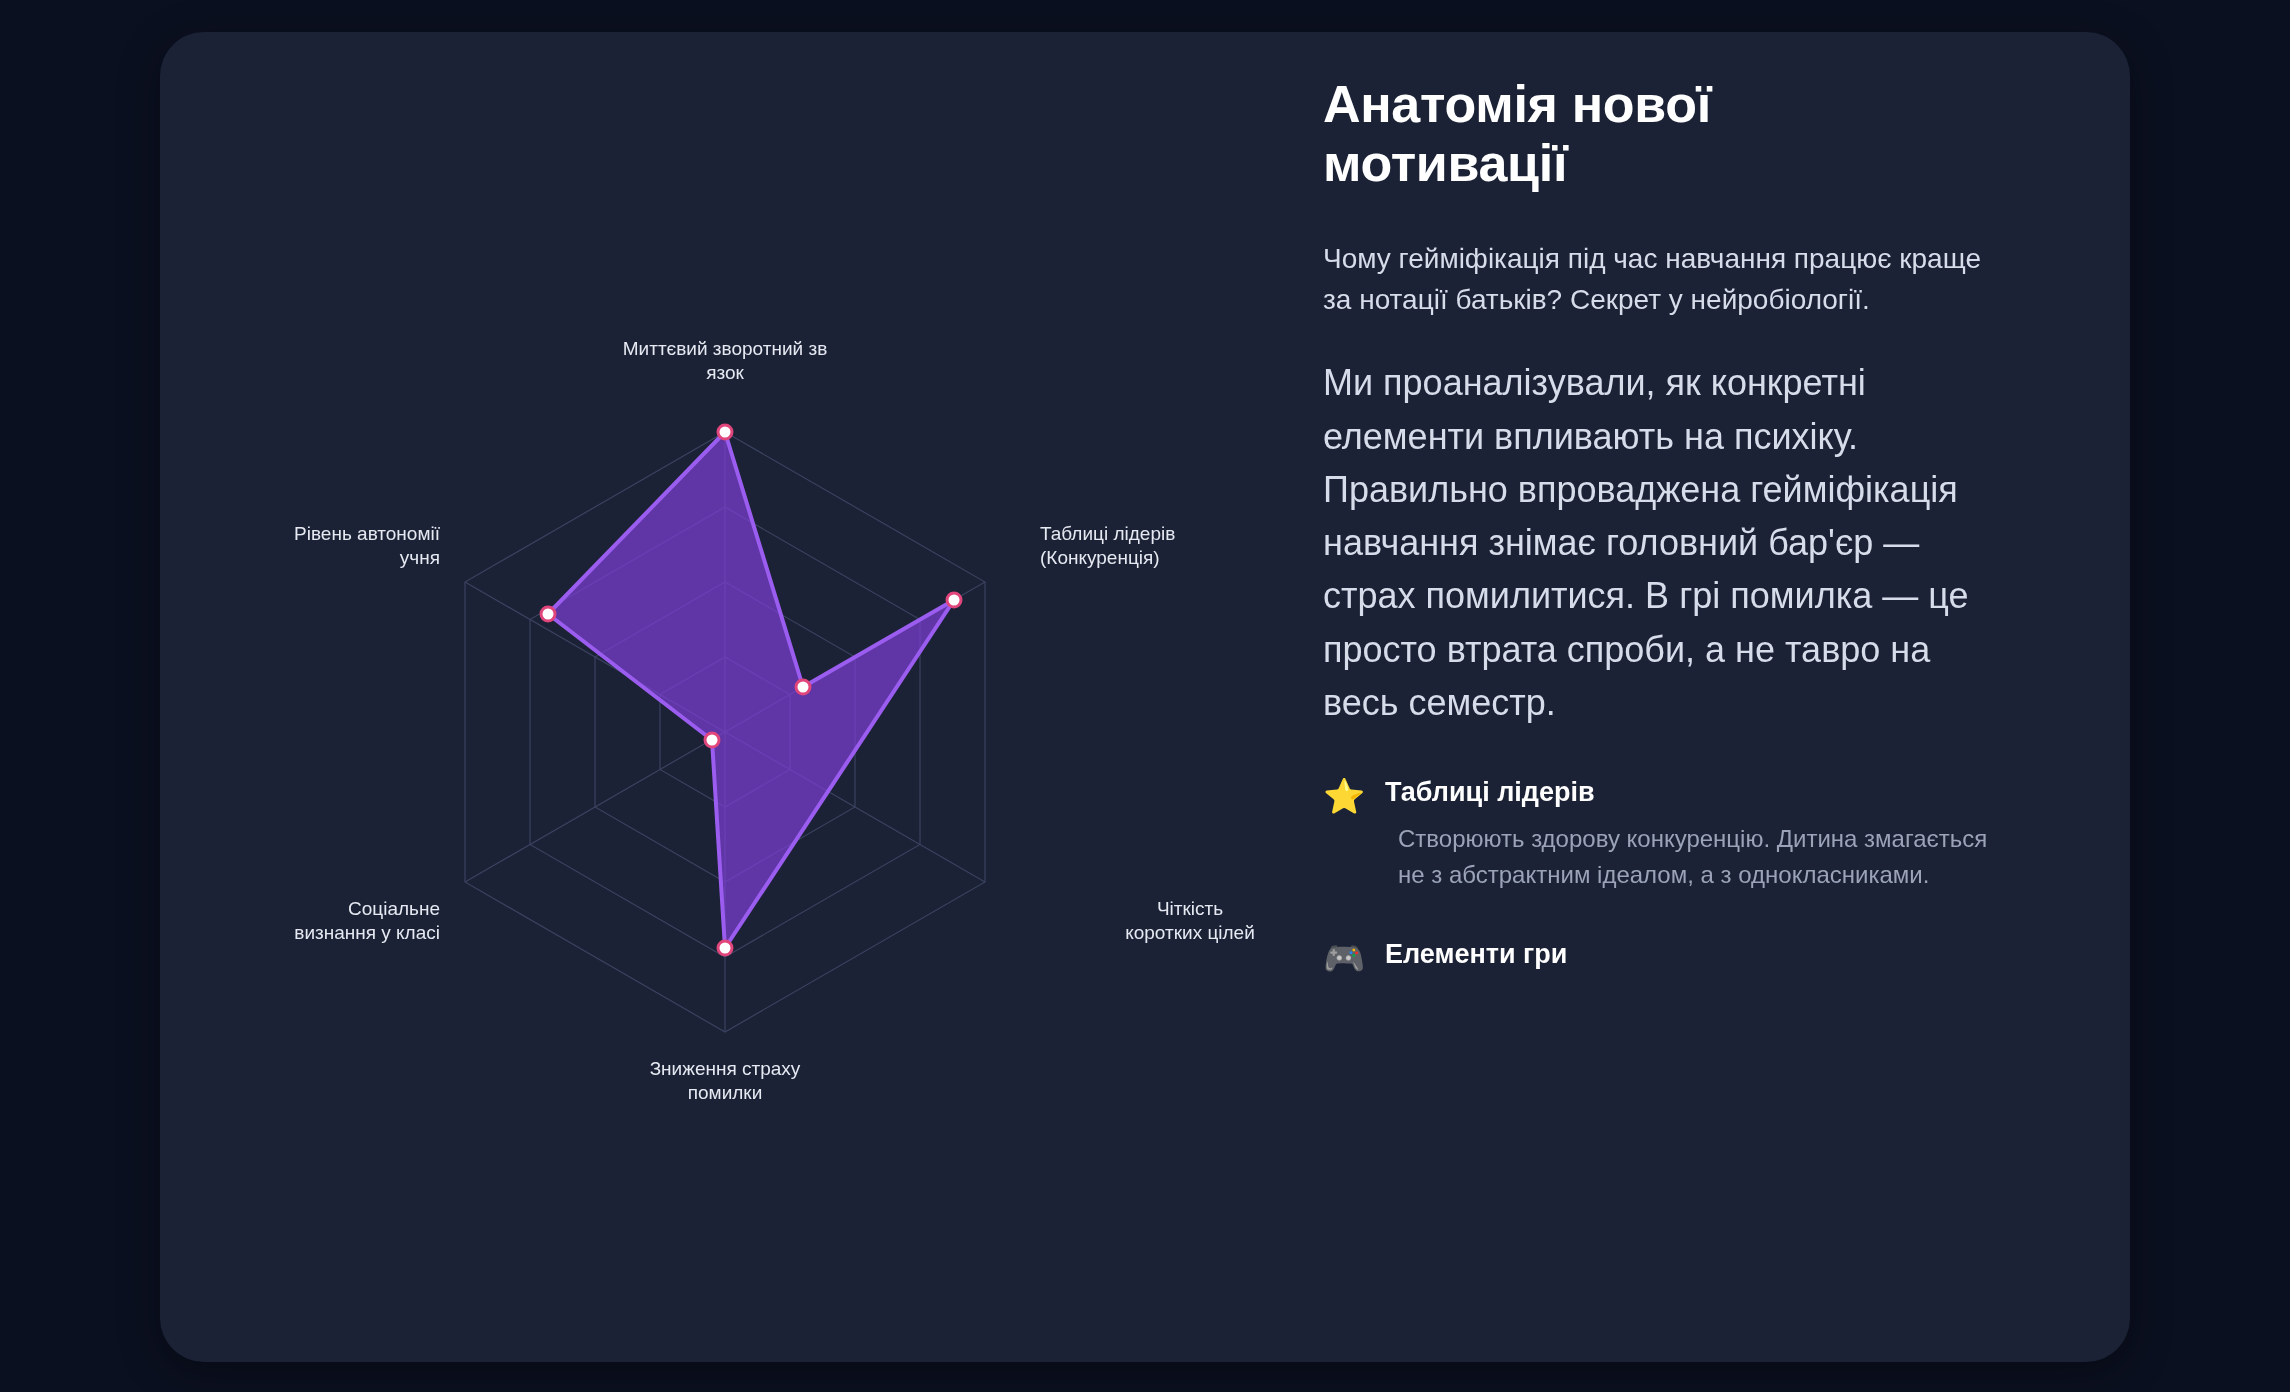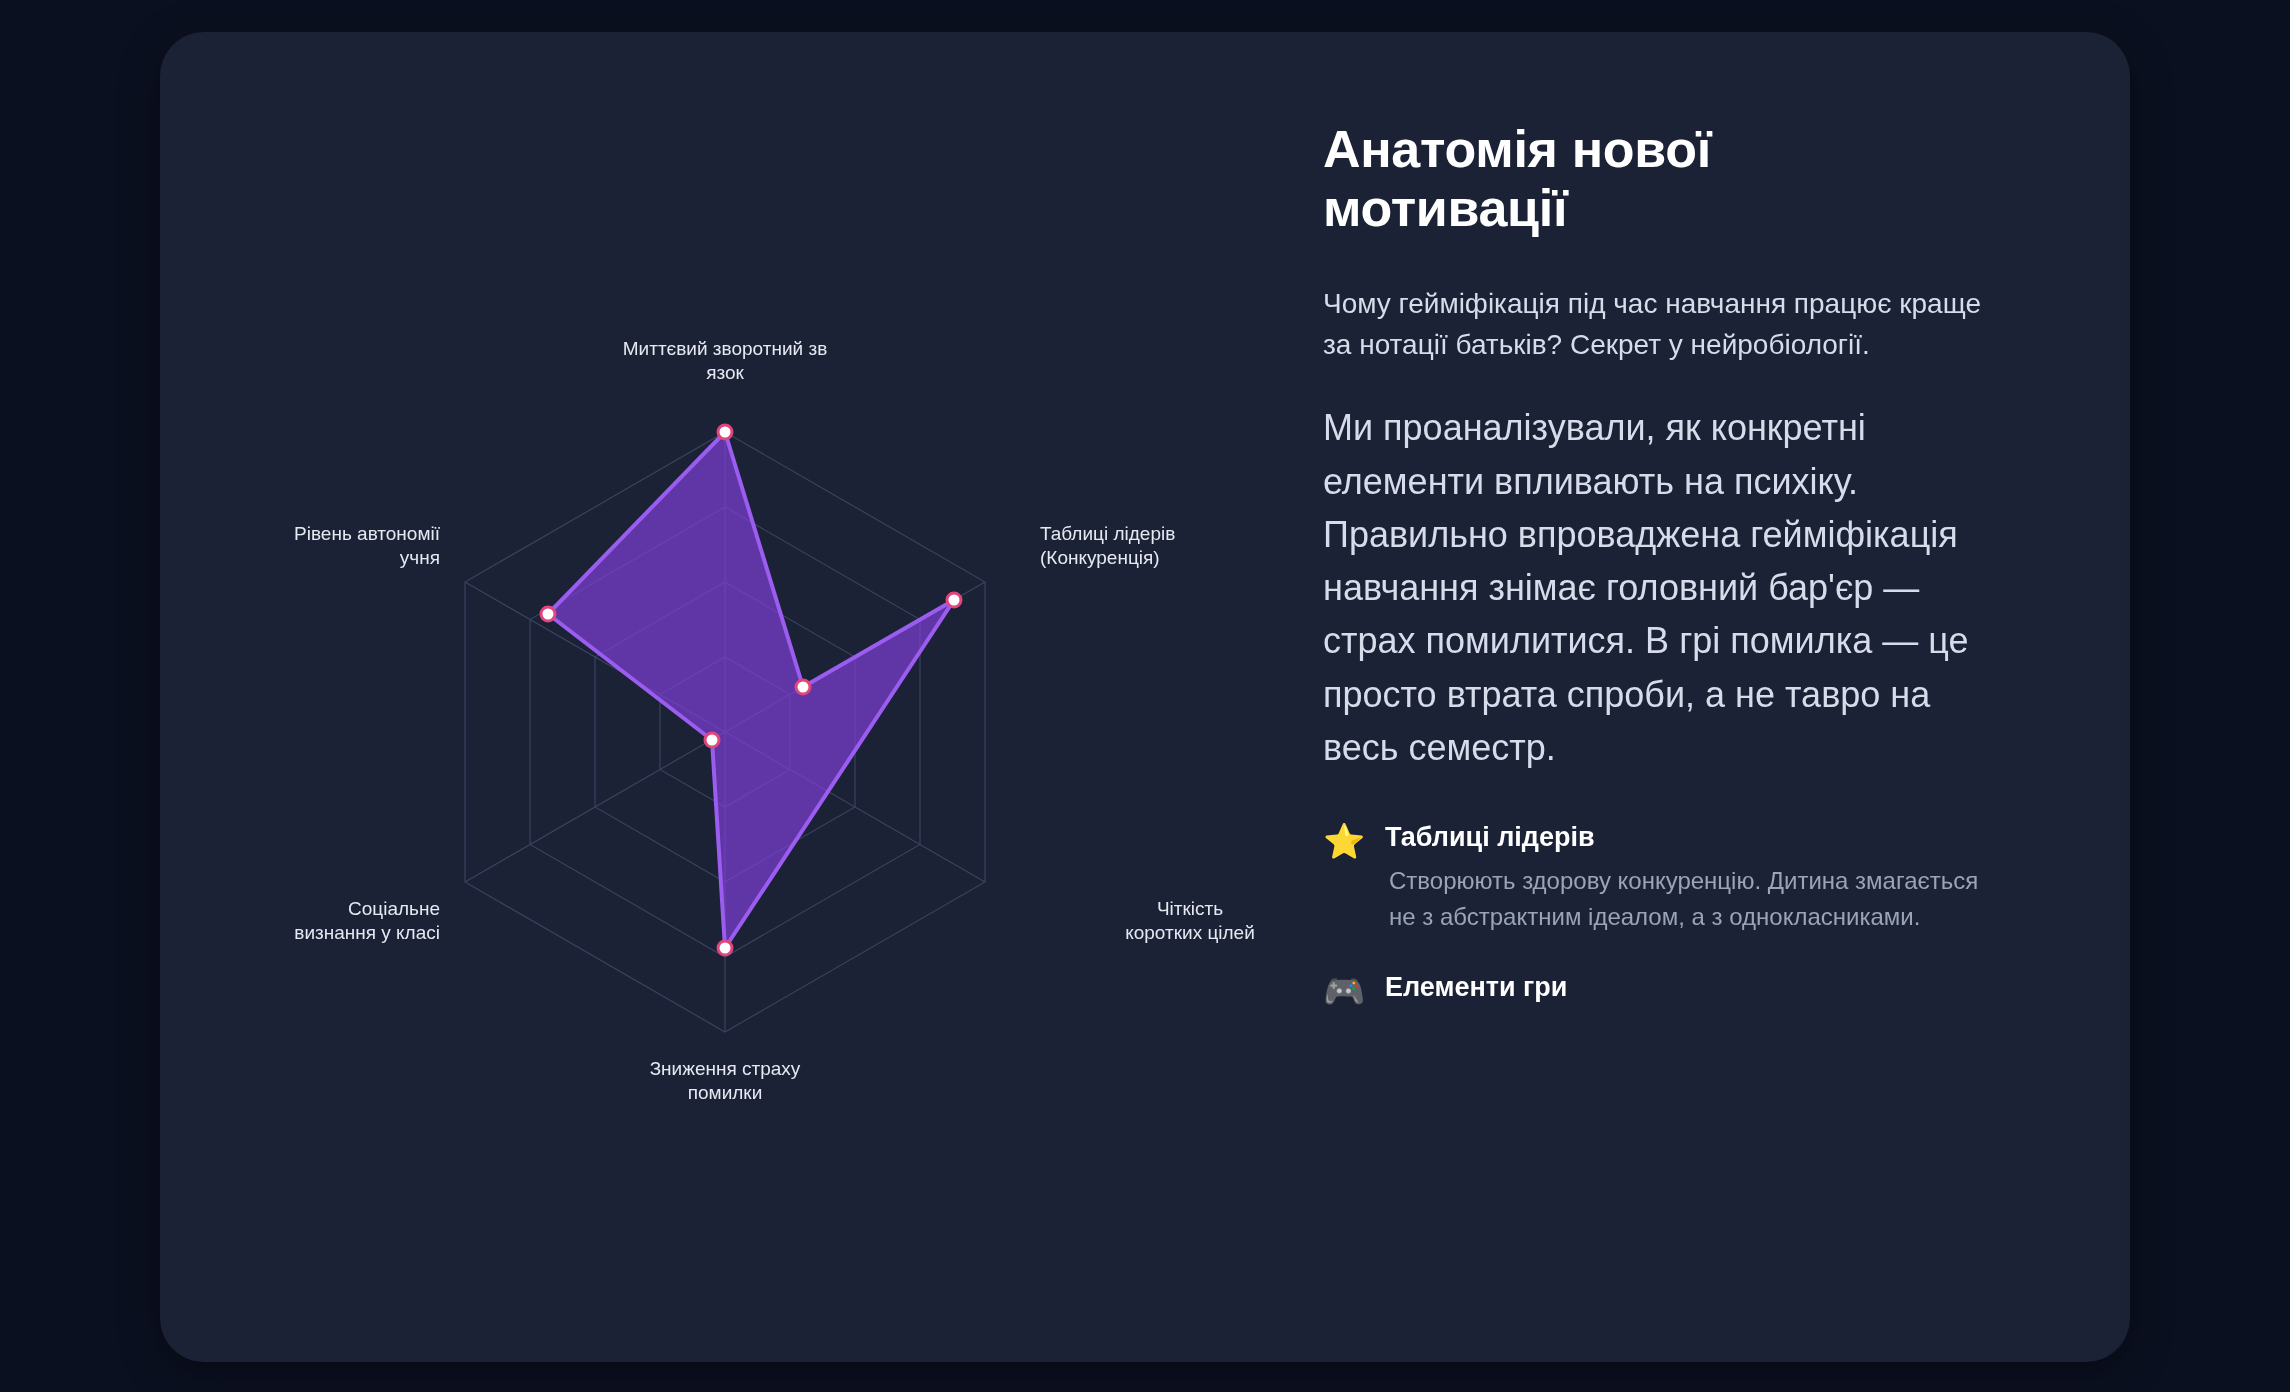--- a/index.html
+++ b/index.html
@@ -32,21 +32,21 @@
   .chart-pane {
     position: relative;
     width: 1130px;
     height: 100%;
     flex: none;
     padding-left: 33px;
   }
   .text-pane {
     position: relative;
     flex: 1;
-    padding: 88px 120px 0 0;
+    padding: 43px 120px 0 0;
     box-sizing: border-box;
   }
   h1.title {
     color: #ffffff;
     font-size: 52px;
     line-height: 1.14;
     font-weight: bold;
     margin: 0 0 44px 0;
     max-width: 600px;
     letter-spacing: -0.3px;
@@ -85,21 +85,21 @@
   .feature-title {
     color: #ffffff;
     font-size: 27px;
     font-weight: bold;
     margin: 0 0 10px 0;
   }
   .feature-desc {
     color: #9aa3b8;
     font-size: 24px;
     line-height: 1.48;
-    margin: 4px;
+    margin: 13px;
   }
   .axis-label {
     position: absolute;
     color: #e6e9f2;
     font-size: 19px;
     line-height: 1.28;
     text-align: center;
     white-space: pre-line;
   }
   svg.radar {

